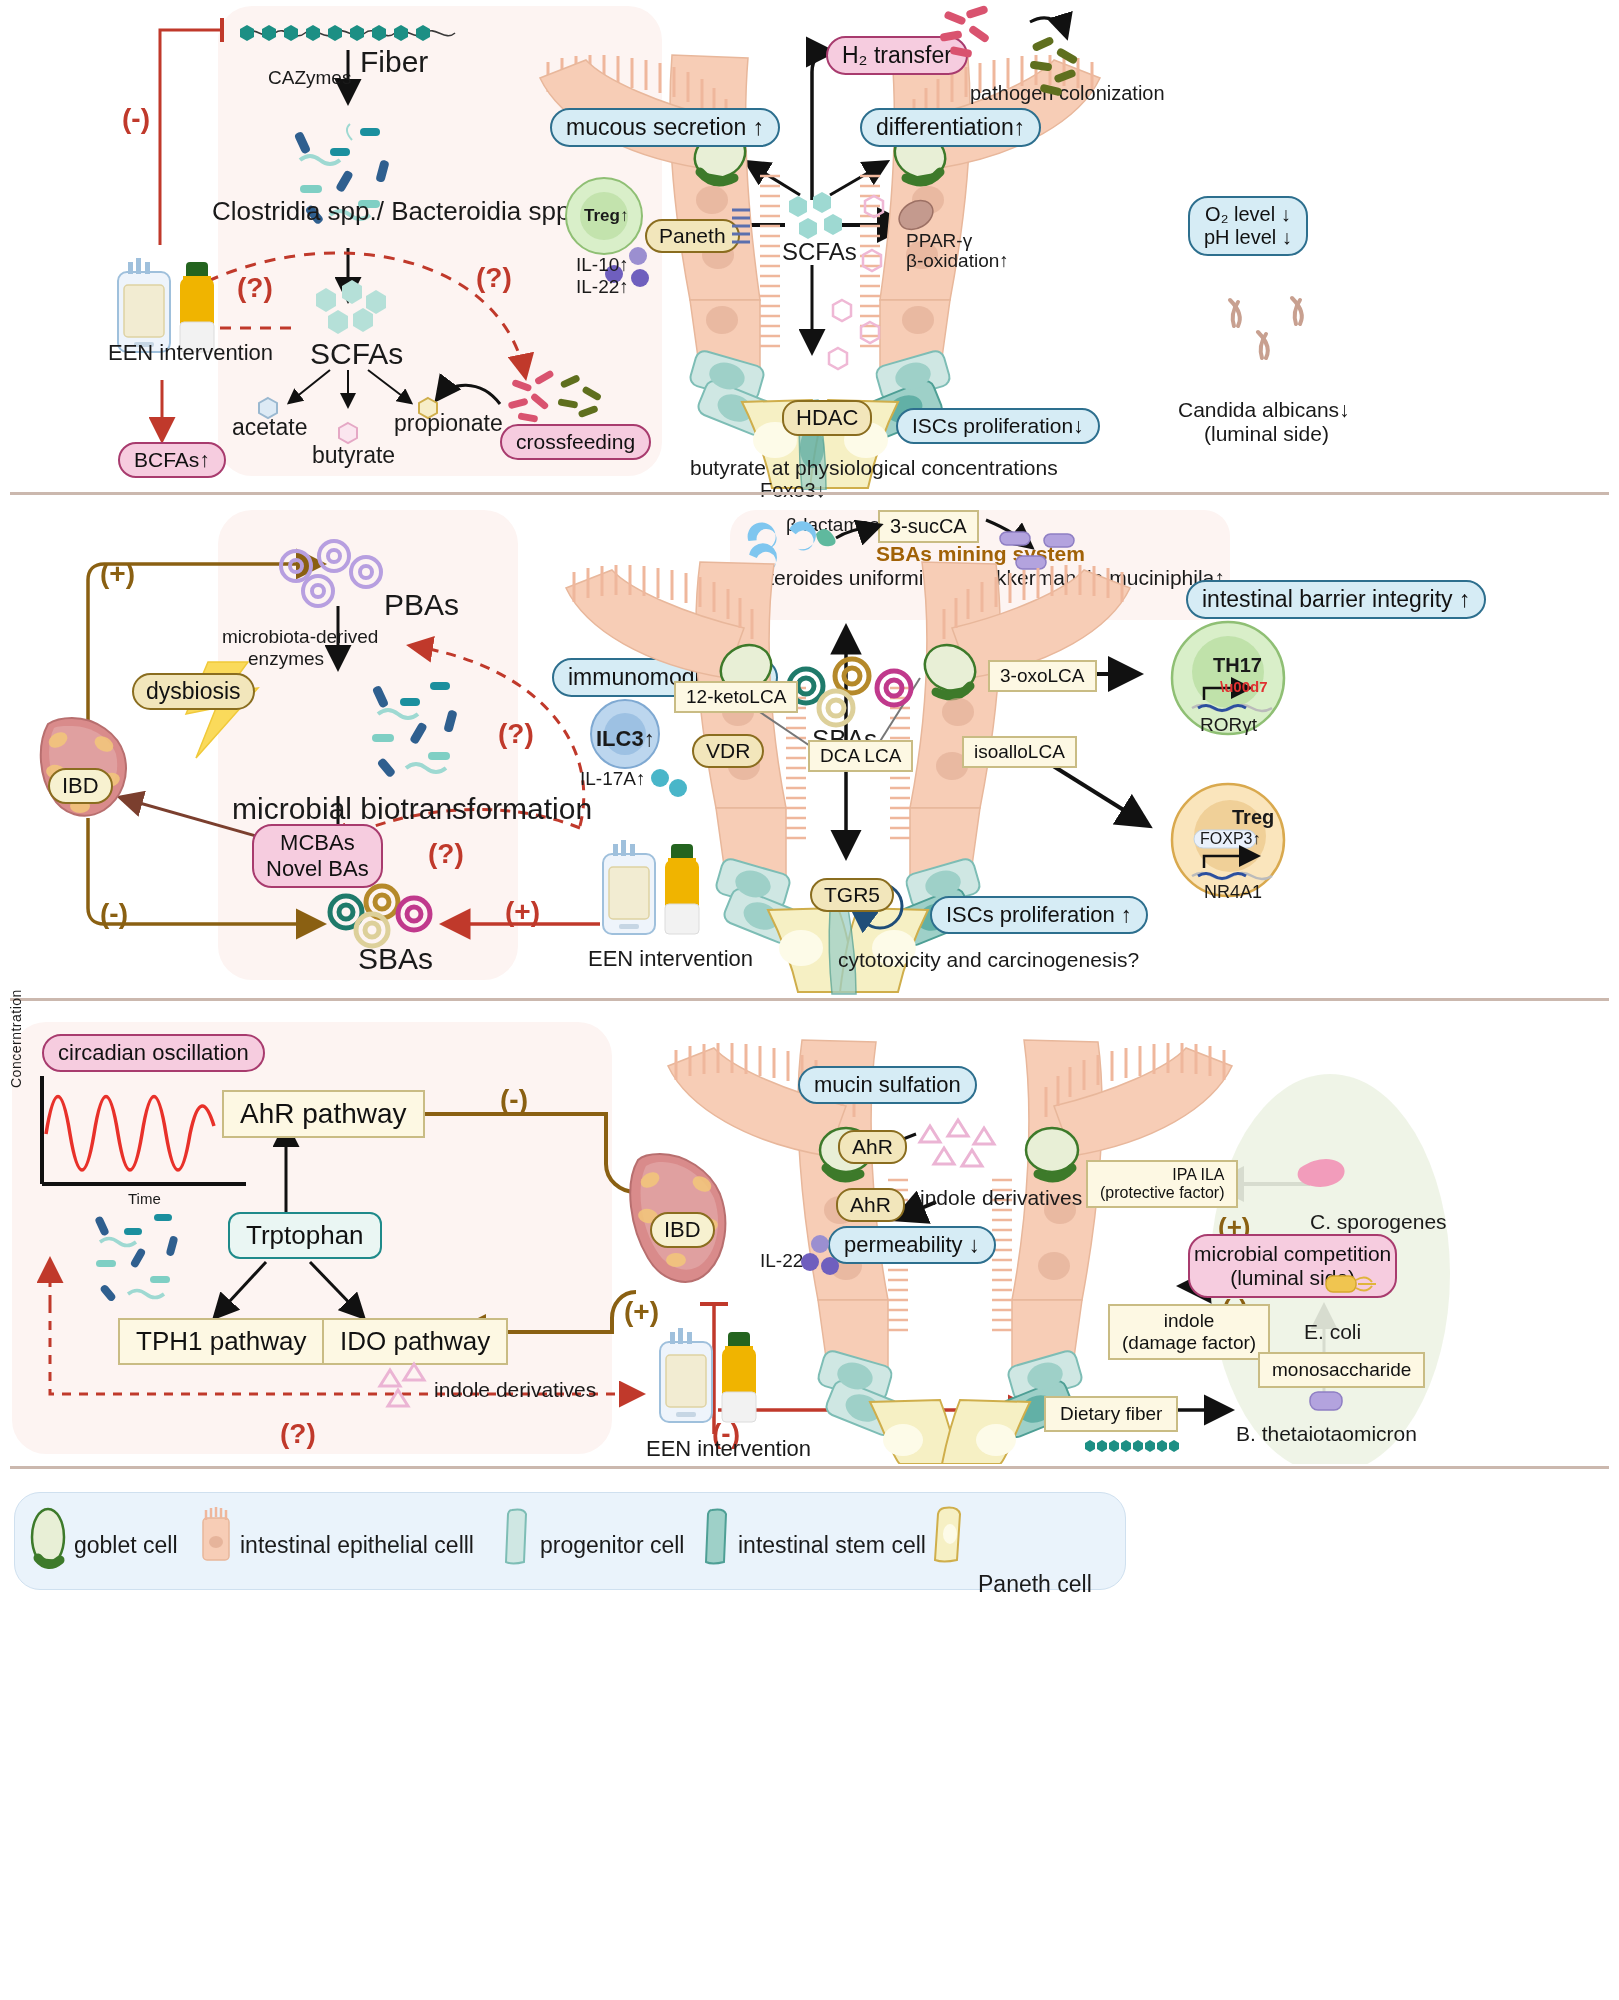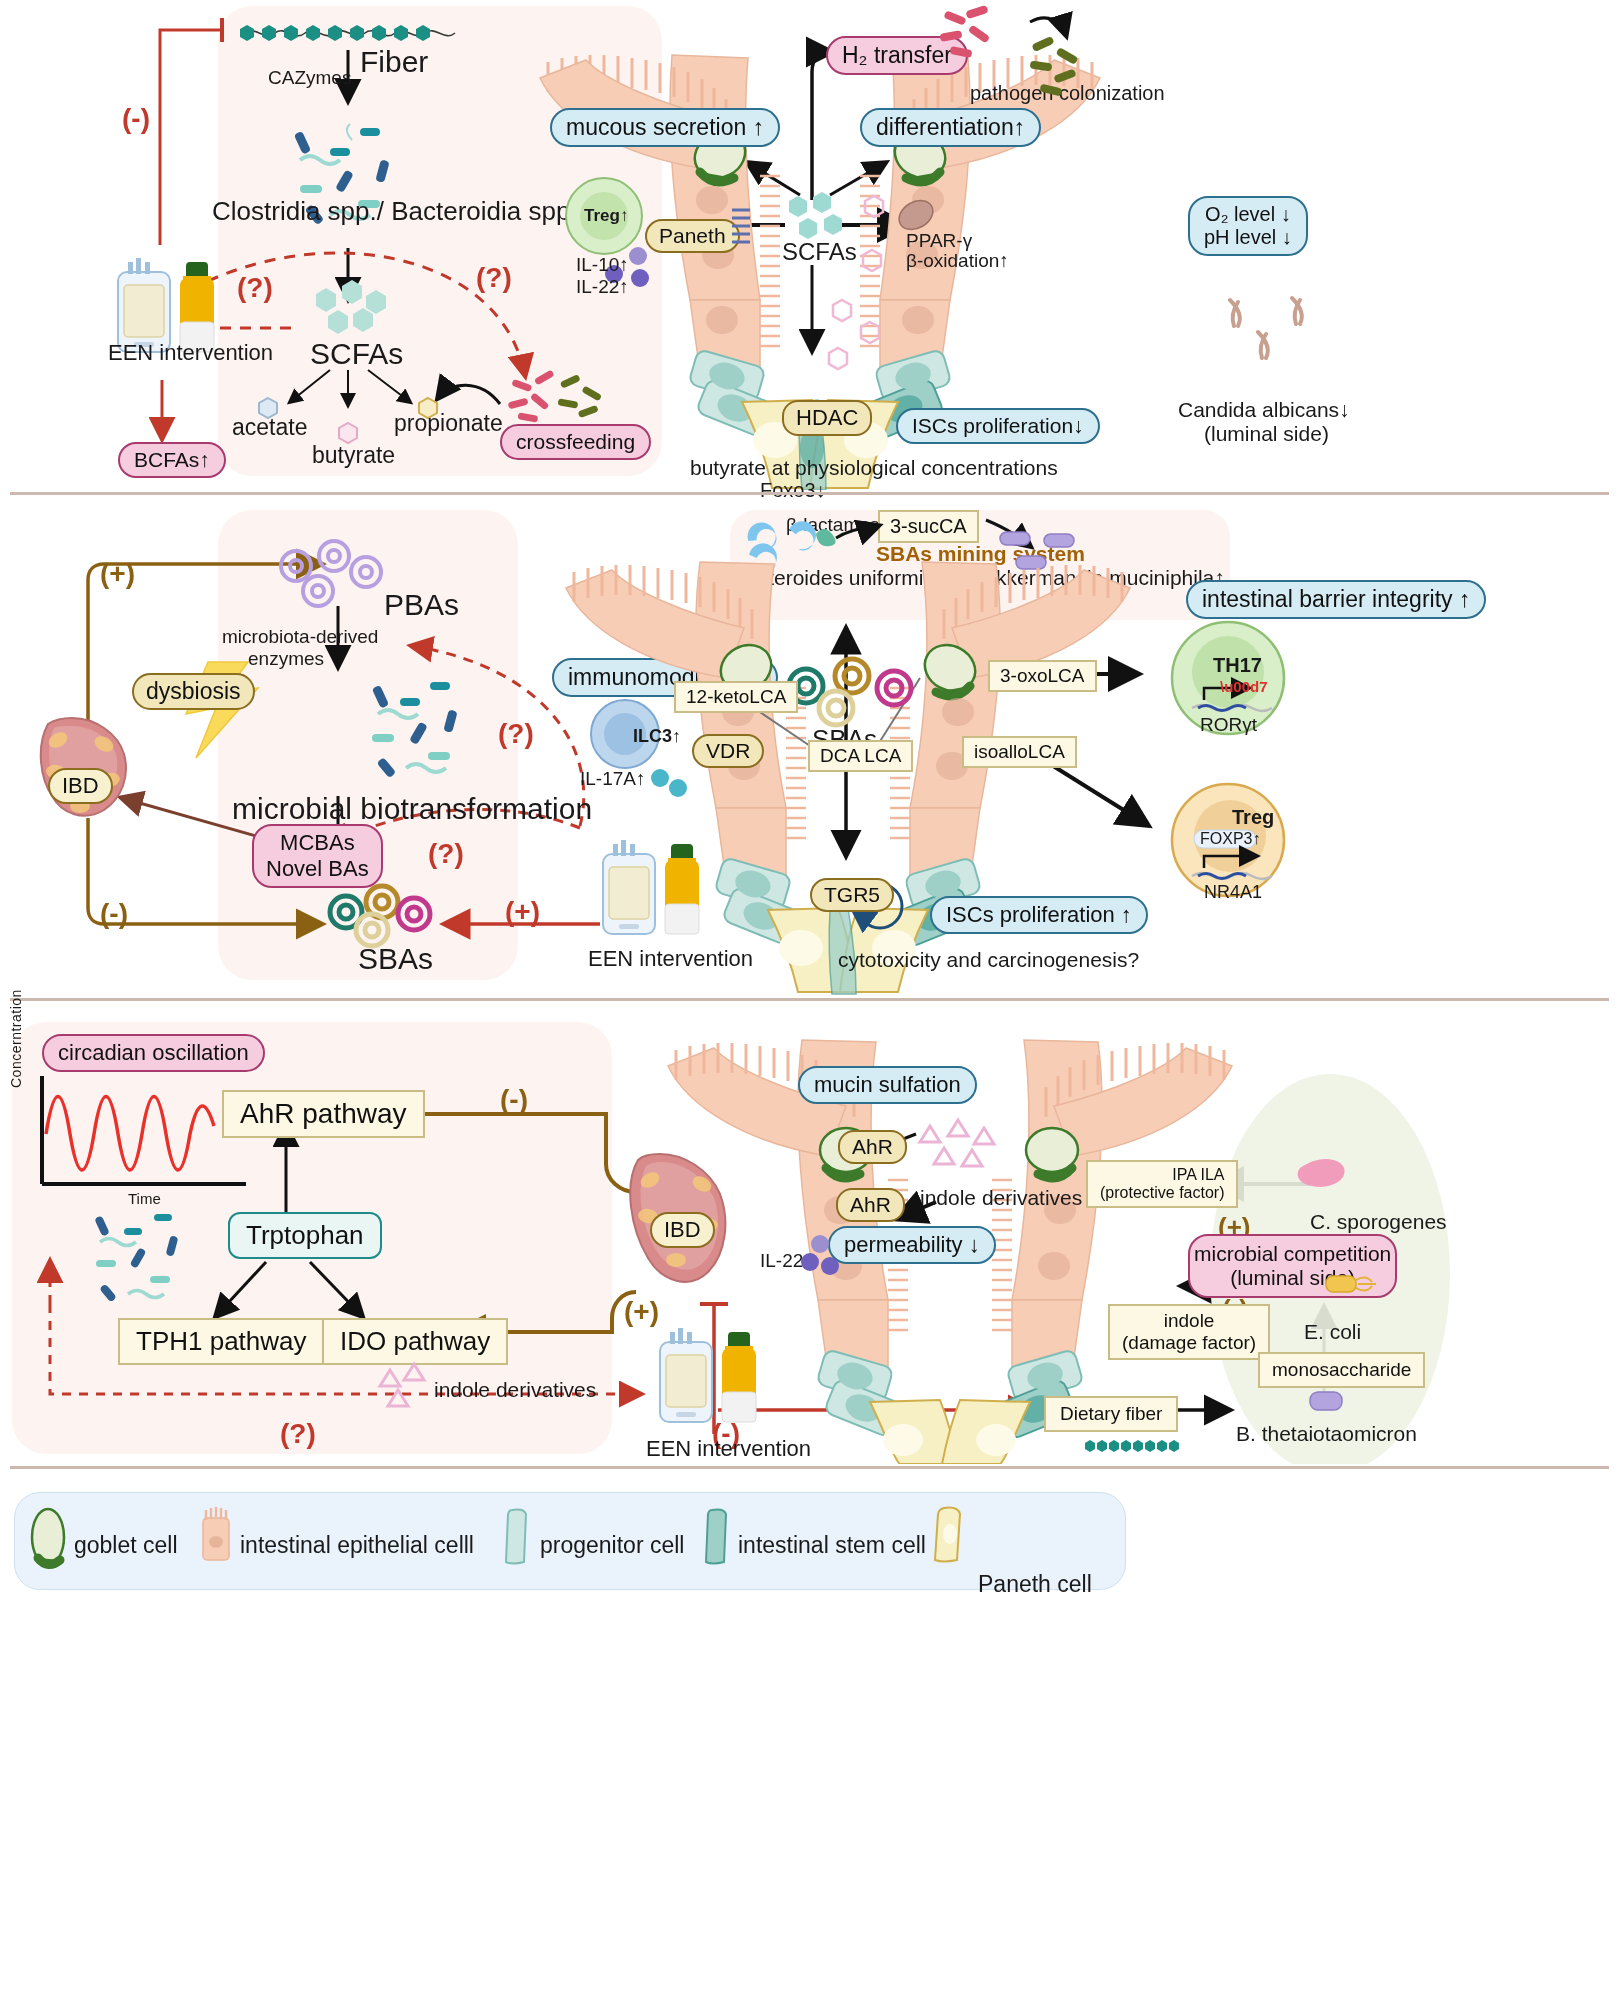--- a/index.html
+++ b/index.html
@@ -685,21 +685,21 @@
   <div class="box-cream" style="left:808px;top:244px;font-size:19px;">DCA LCA</div>
   <div class="pill-tan" style="left:692px;top:238px;font-size:21px;border-radius:18px;">VDR</div>
   <div class="pill-tan" style="left:810px;top:382px;font-size:21px;border-radius:18px;">TGR5</div>
 
   <svg class="ov" width="1619" height="500">
     <circle cx="625" cy="238" r="34" fill="#bcd6ee" stroke="#7fa9d2" stroke-width="2"></circle>
     <circle cx="625" cy="238" r="21" fill="#9dc1e3"></circle>
     <circle cx="660" cy="282" r="9" fill="#49b6c9"></circle>
     <circle cx="678" cy="292" r="9" fill="#49b6c9"></circle>
   </svg>
-  <div class="txt" style="left:633px;top:230px;font-size:18px;font-weight:bold;">ILC3↑</div>
+  <div class="txt" style="left:596px;top:230px;font-size:22px;font-weight:bold;">ILC3↑</div>
   <div class="txt" style="left:580px;top:272px;font-size:19px;">IL-17A↑</div>
 
   <svg class="ov" width="1619" height="500">
     <circle cx="1228" cy="182" r="56" fill="#d9efc9" stroke="#8fbf74" stroke-width="2.5"></circle>
     <circle cx="1228" cy="176" r="36" fill="#bde0a6" opacity=".9"></circle>
     <path d="M1192,212 q10,-6 20,0 q10,6 20,0 q10,-6 20,0 q10,6 20,0" stroke="#bbb" stroke-width="2.5" fill="none"></path>
     <path d="M1198,212 q8,-5 16,0 q8,5 16,0 q8,-5 16,0" stroke="#2b4f9e" stroke-width="3" fill="none"></path>
     <path d="M1204,204 L1204,192 L1248,192" stroke="#111" stroke-width="2.5" fill="none" marker-end="url(#ah2)"></path>
     <text x="1220" y="196" font-family="Liberation Sans" font-size="15" fill="#e03030" font-weight="bold">\u00d7</text>
   </svg>

